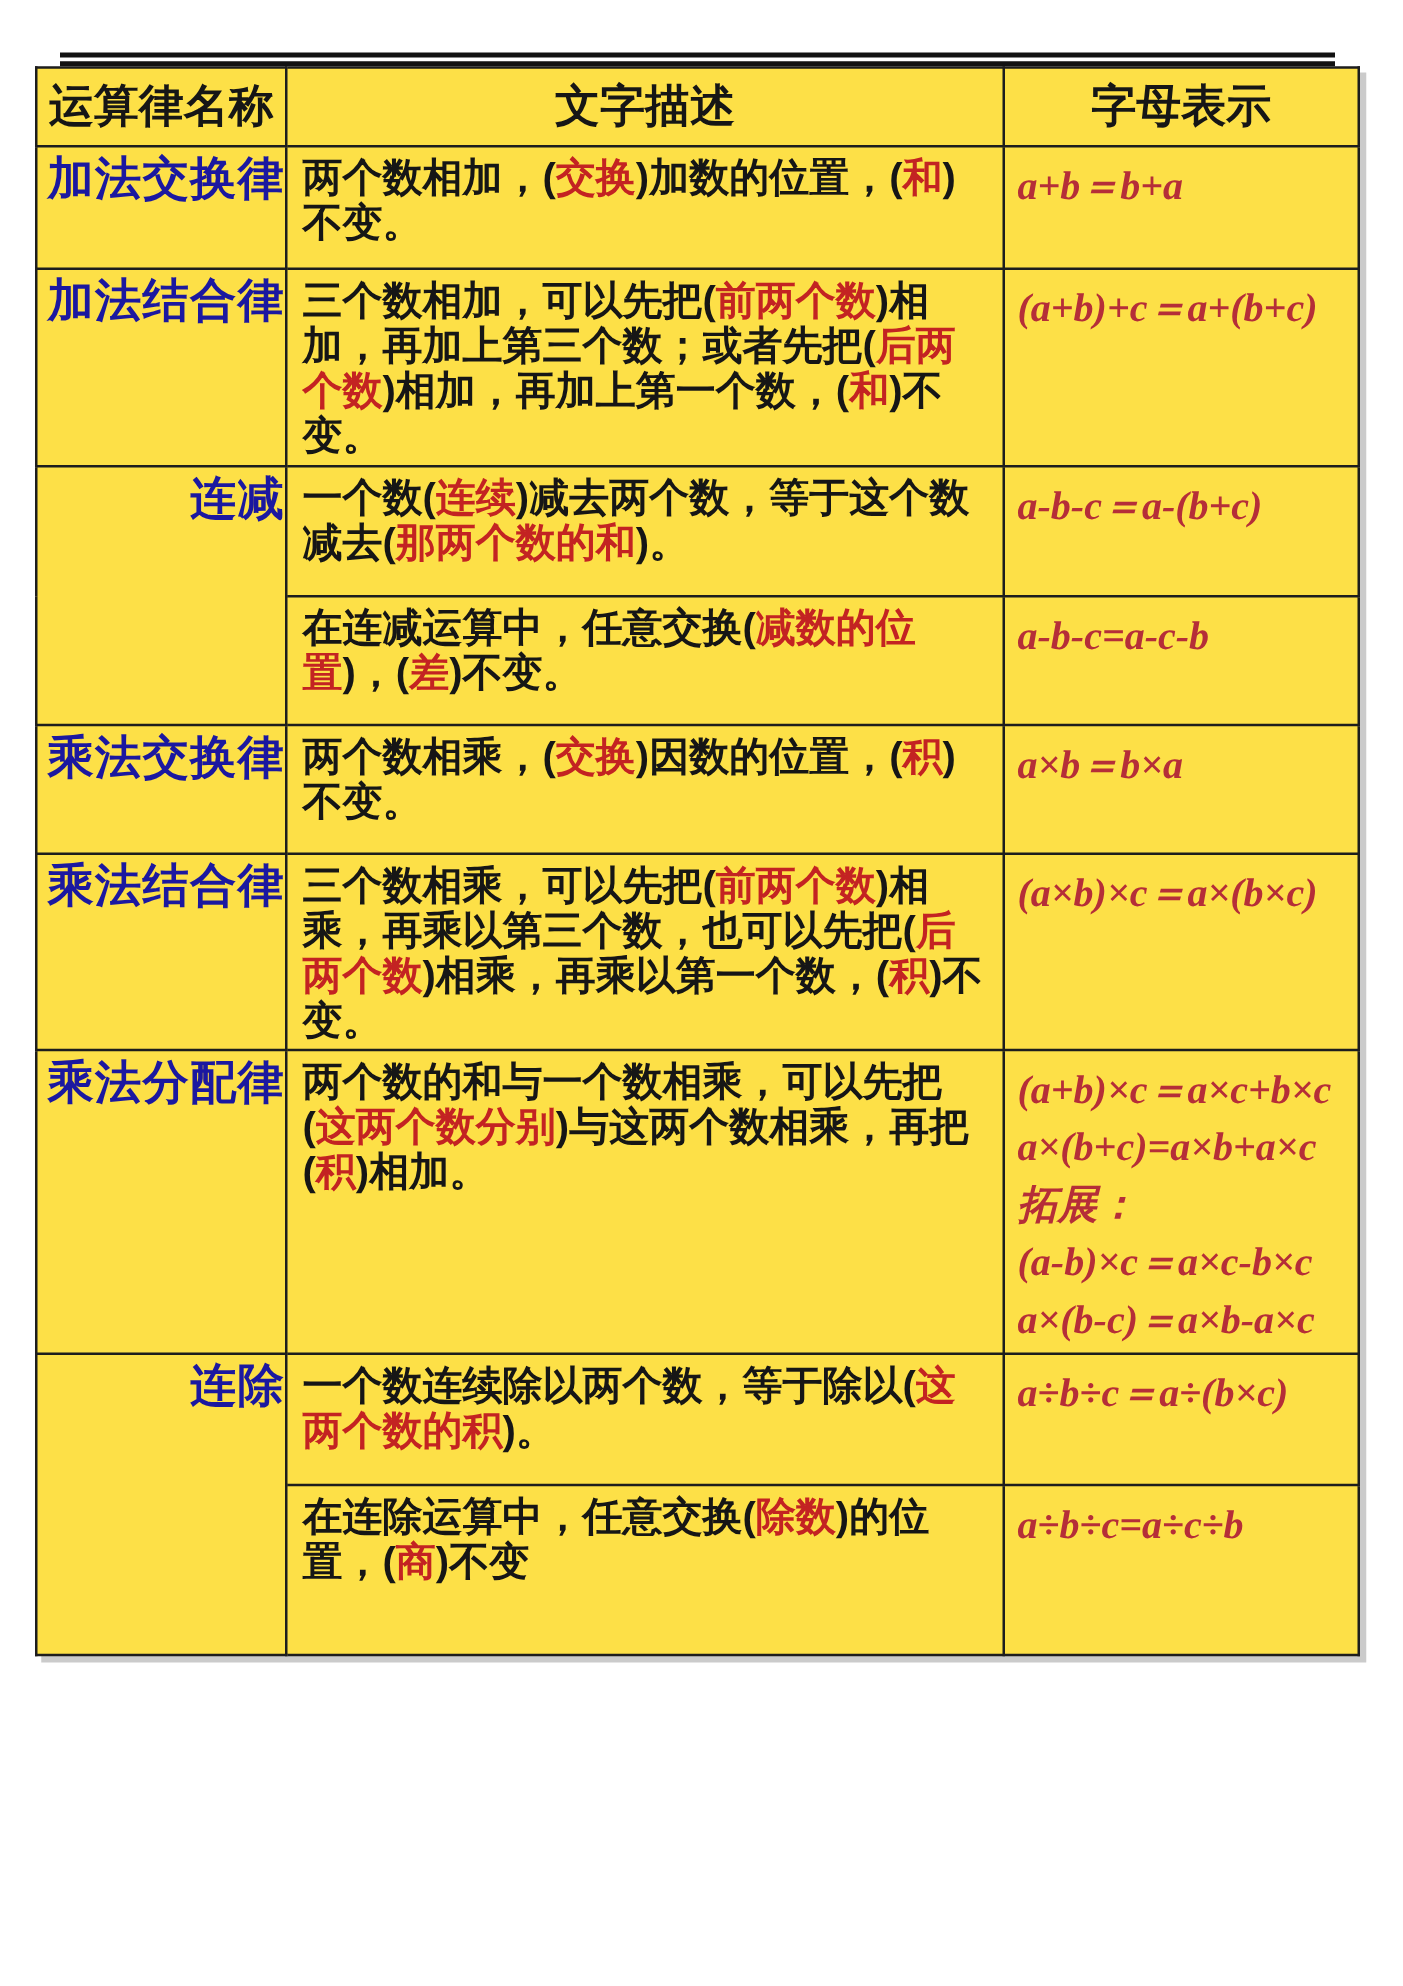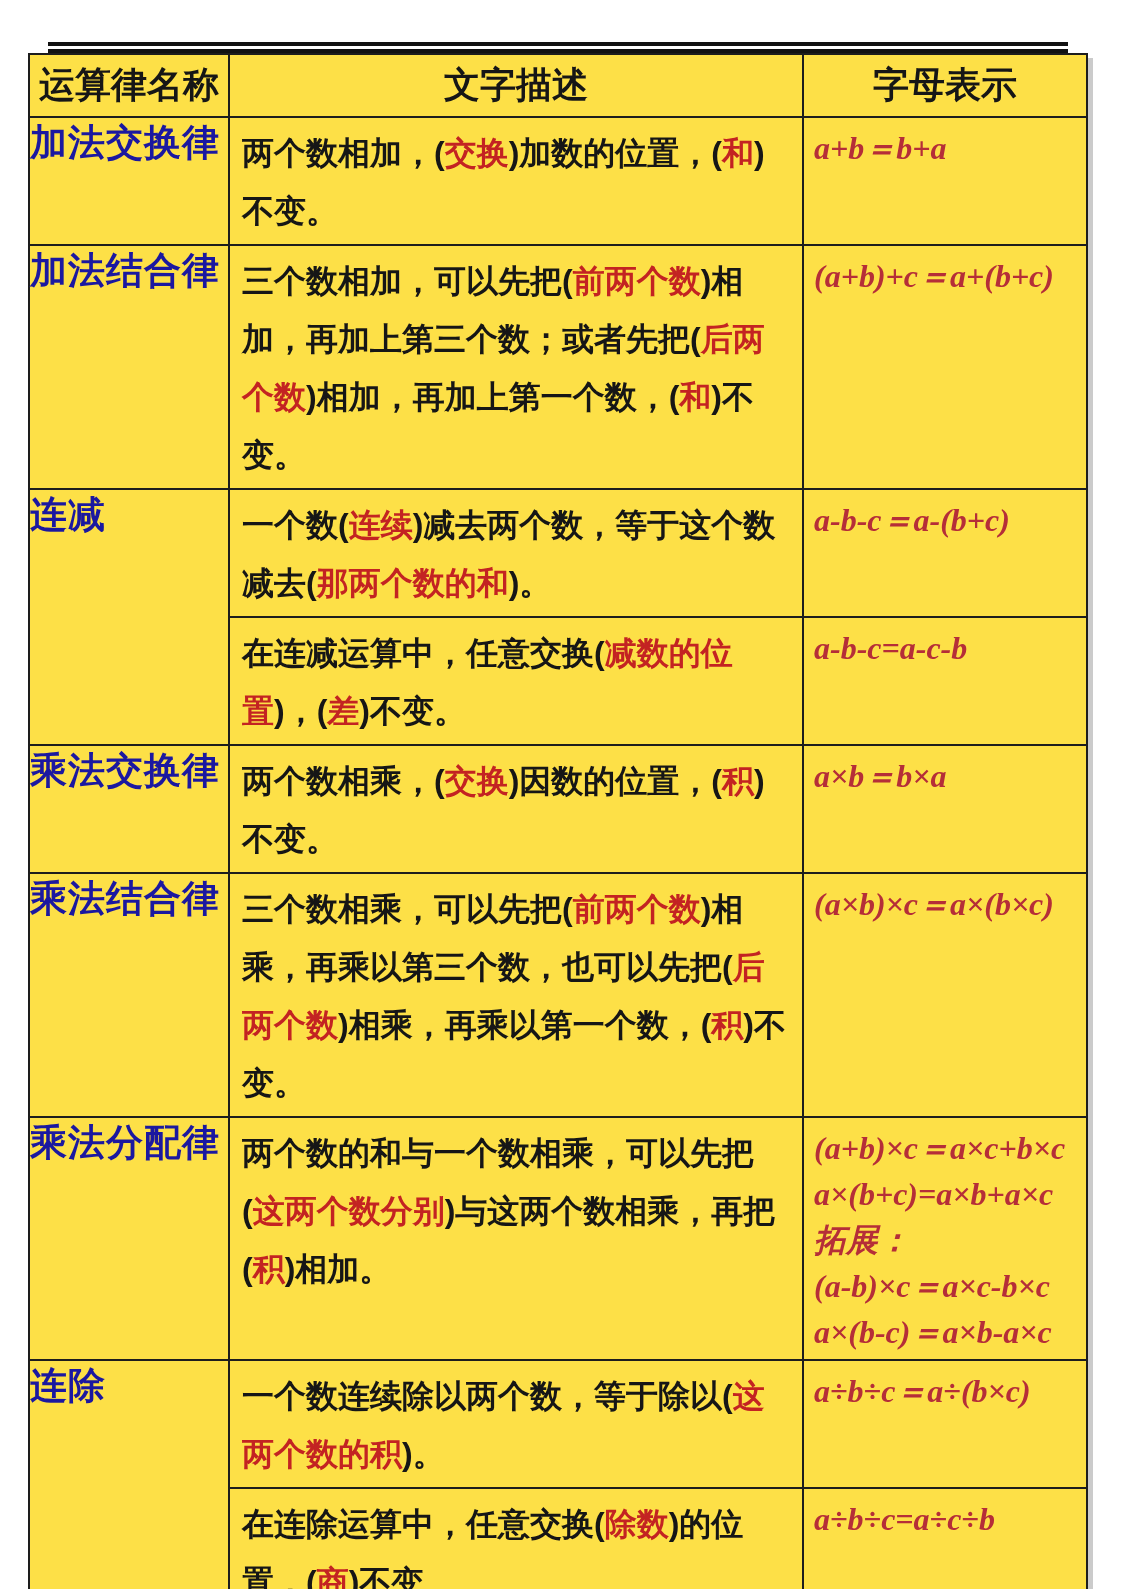--- a/index.html
+++ b/index.html
@@ -75,28 +75,28 @@
     font-weight:800;
     text-align:center;
     vertical-align:middle;
     padding:6px 0;
     color:var(--text_black);
   }
   td.name{
     color:var(--label_blue);
     font-size:37px;
     font-weight:800;
-    text-align:left;
+    text-align:right;
     vertical-align:middle;
     letter-spacing:1px;
   }
   td.desc{
     font-size:32px;
     font-weight:700;
-    line-height:58px;
+    line-height:36px;
     padding:6px 6px 4px 12px;
     color:var(--text_black);
   }
   td.desc .red{color:var(--accent_red);}
   td.formula{
     font-family:"Liberation Serif","DejaVu Serif",serif;
     font-style:italic;
     font-weight:700;
     font-size:32px;
     line-height:46px;
@@ -179,21 +179,21 @@
       <td class="desc"><span>两个数的和与一个数相乘，可以先把(</span><span class="red">这两个数分别</span><span>)与这两个数相乘，再把(</span><span class="red">积</span><span>)相加。</span></td>
       <td class="formula">
             <div class="formula-line">(a+b)×c＝a×c+b×c</div>
             <div class="formula-line">a×(b+c)=a×b+a×c</div>
             <div class="formula-line">拓展：</div>
             <div class="formula-line">(a-b)×c＝a×c-b×c</div>
             <div class="formula-line">a×(b-c)＝a×b-a×c</div>
           </td>
     </tr>
 
-    <tr style="height:118px;margin-top:41px;">
+    <tr style="height:105px;margin-top:41px;">
       <td class="name" rowspan="2">连除</td>
       <td class="desc"><span>一个数连续除以两个数，等于除以(</span><span class="red">这两个数的积</span><span>)。</span></td>
       <td class="formula">
             <div class="formula-line">a÷b÷c＝a÷(b×c)</div>
           </td>
     </tr>
     <tr style="height:136px;">
       <td class="desc"><span>在连除运算中，任意交换(</span><span class="red">除数</span><span>)的位置，(</span><span class="red">商</span><span>)不变</span></td>
       <td class="formula">
             <div class="formula-line">a÷b÷c=a÷c÷b</div>

